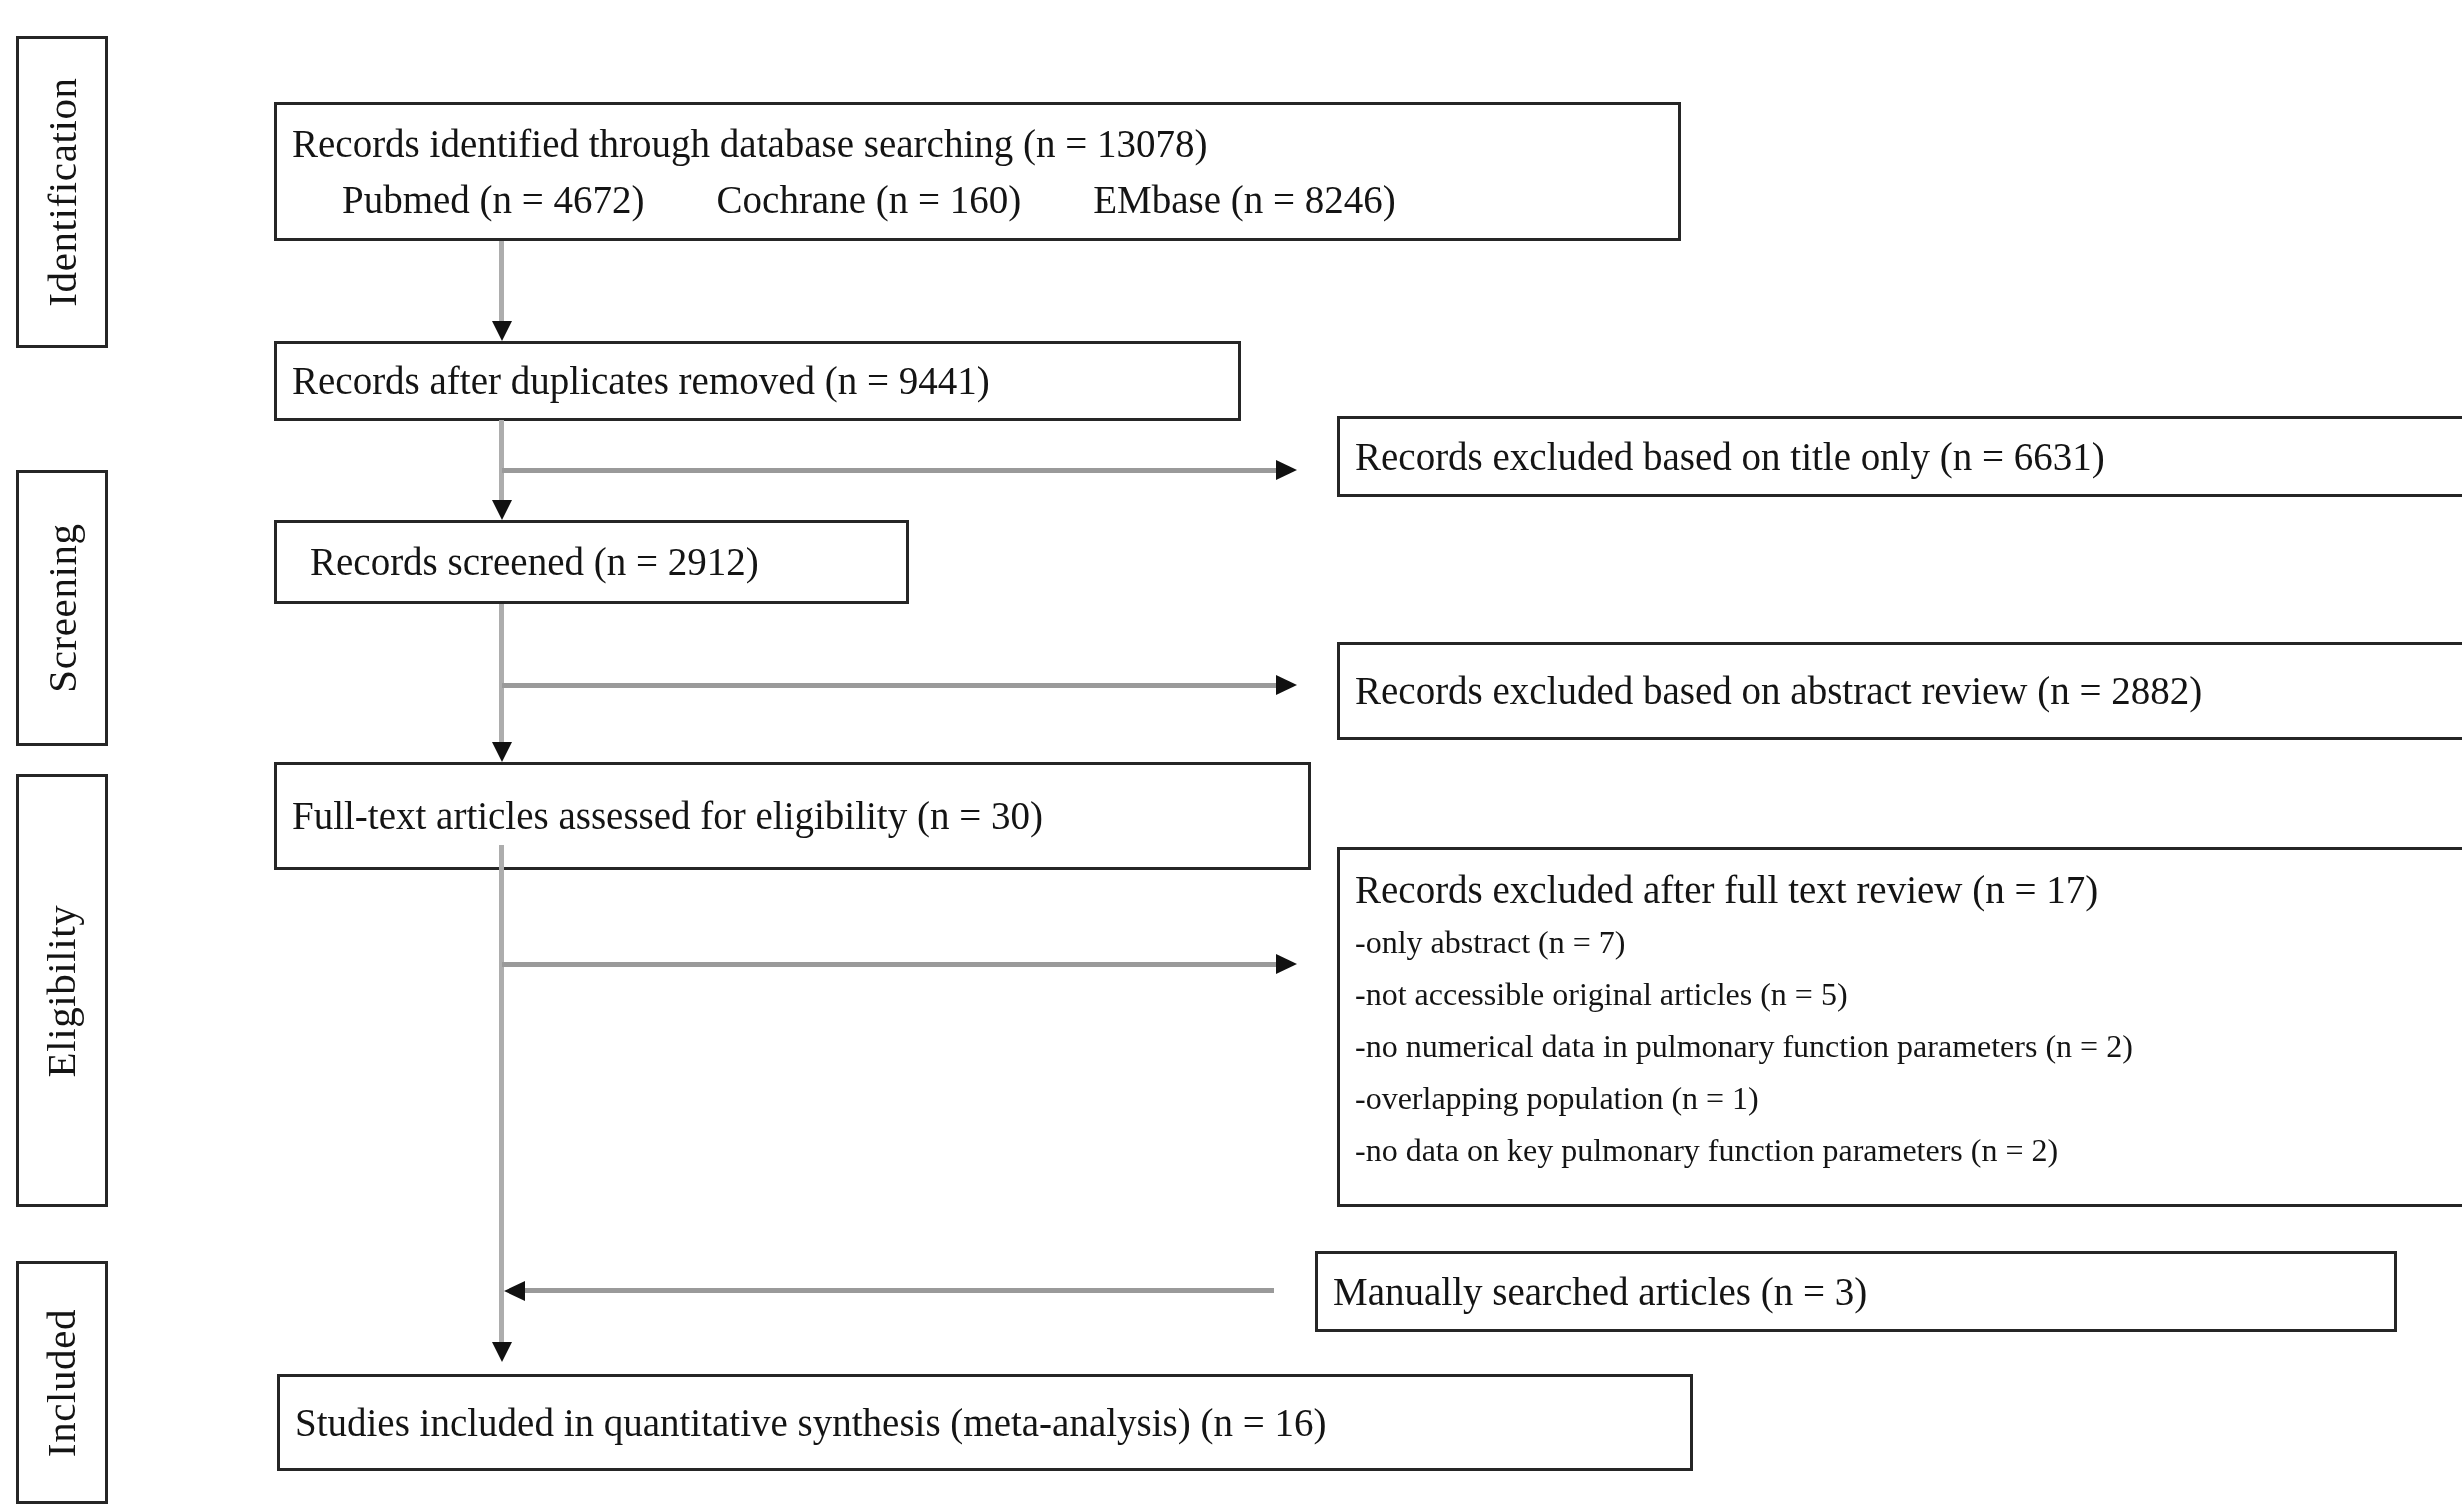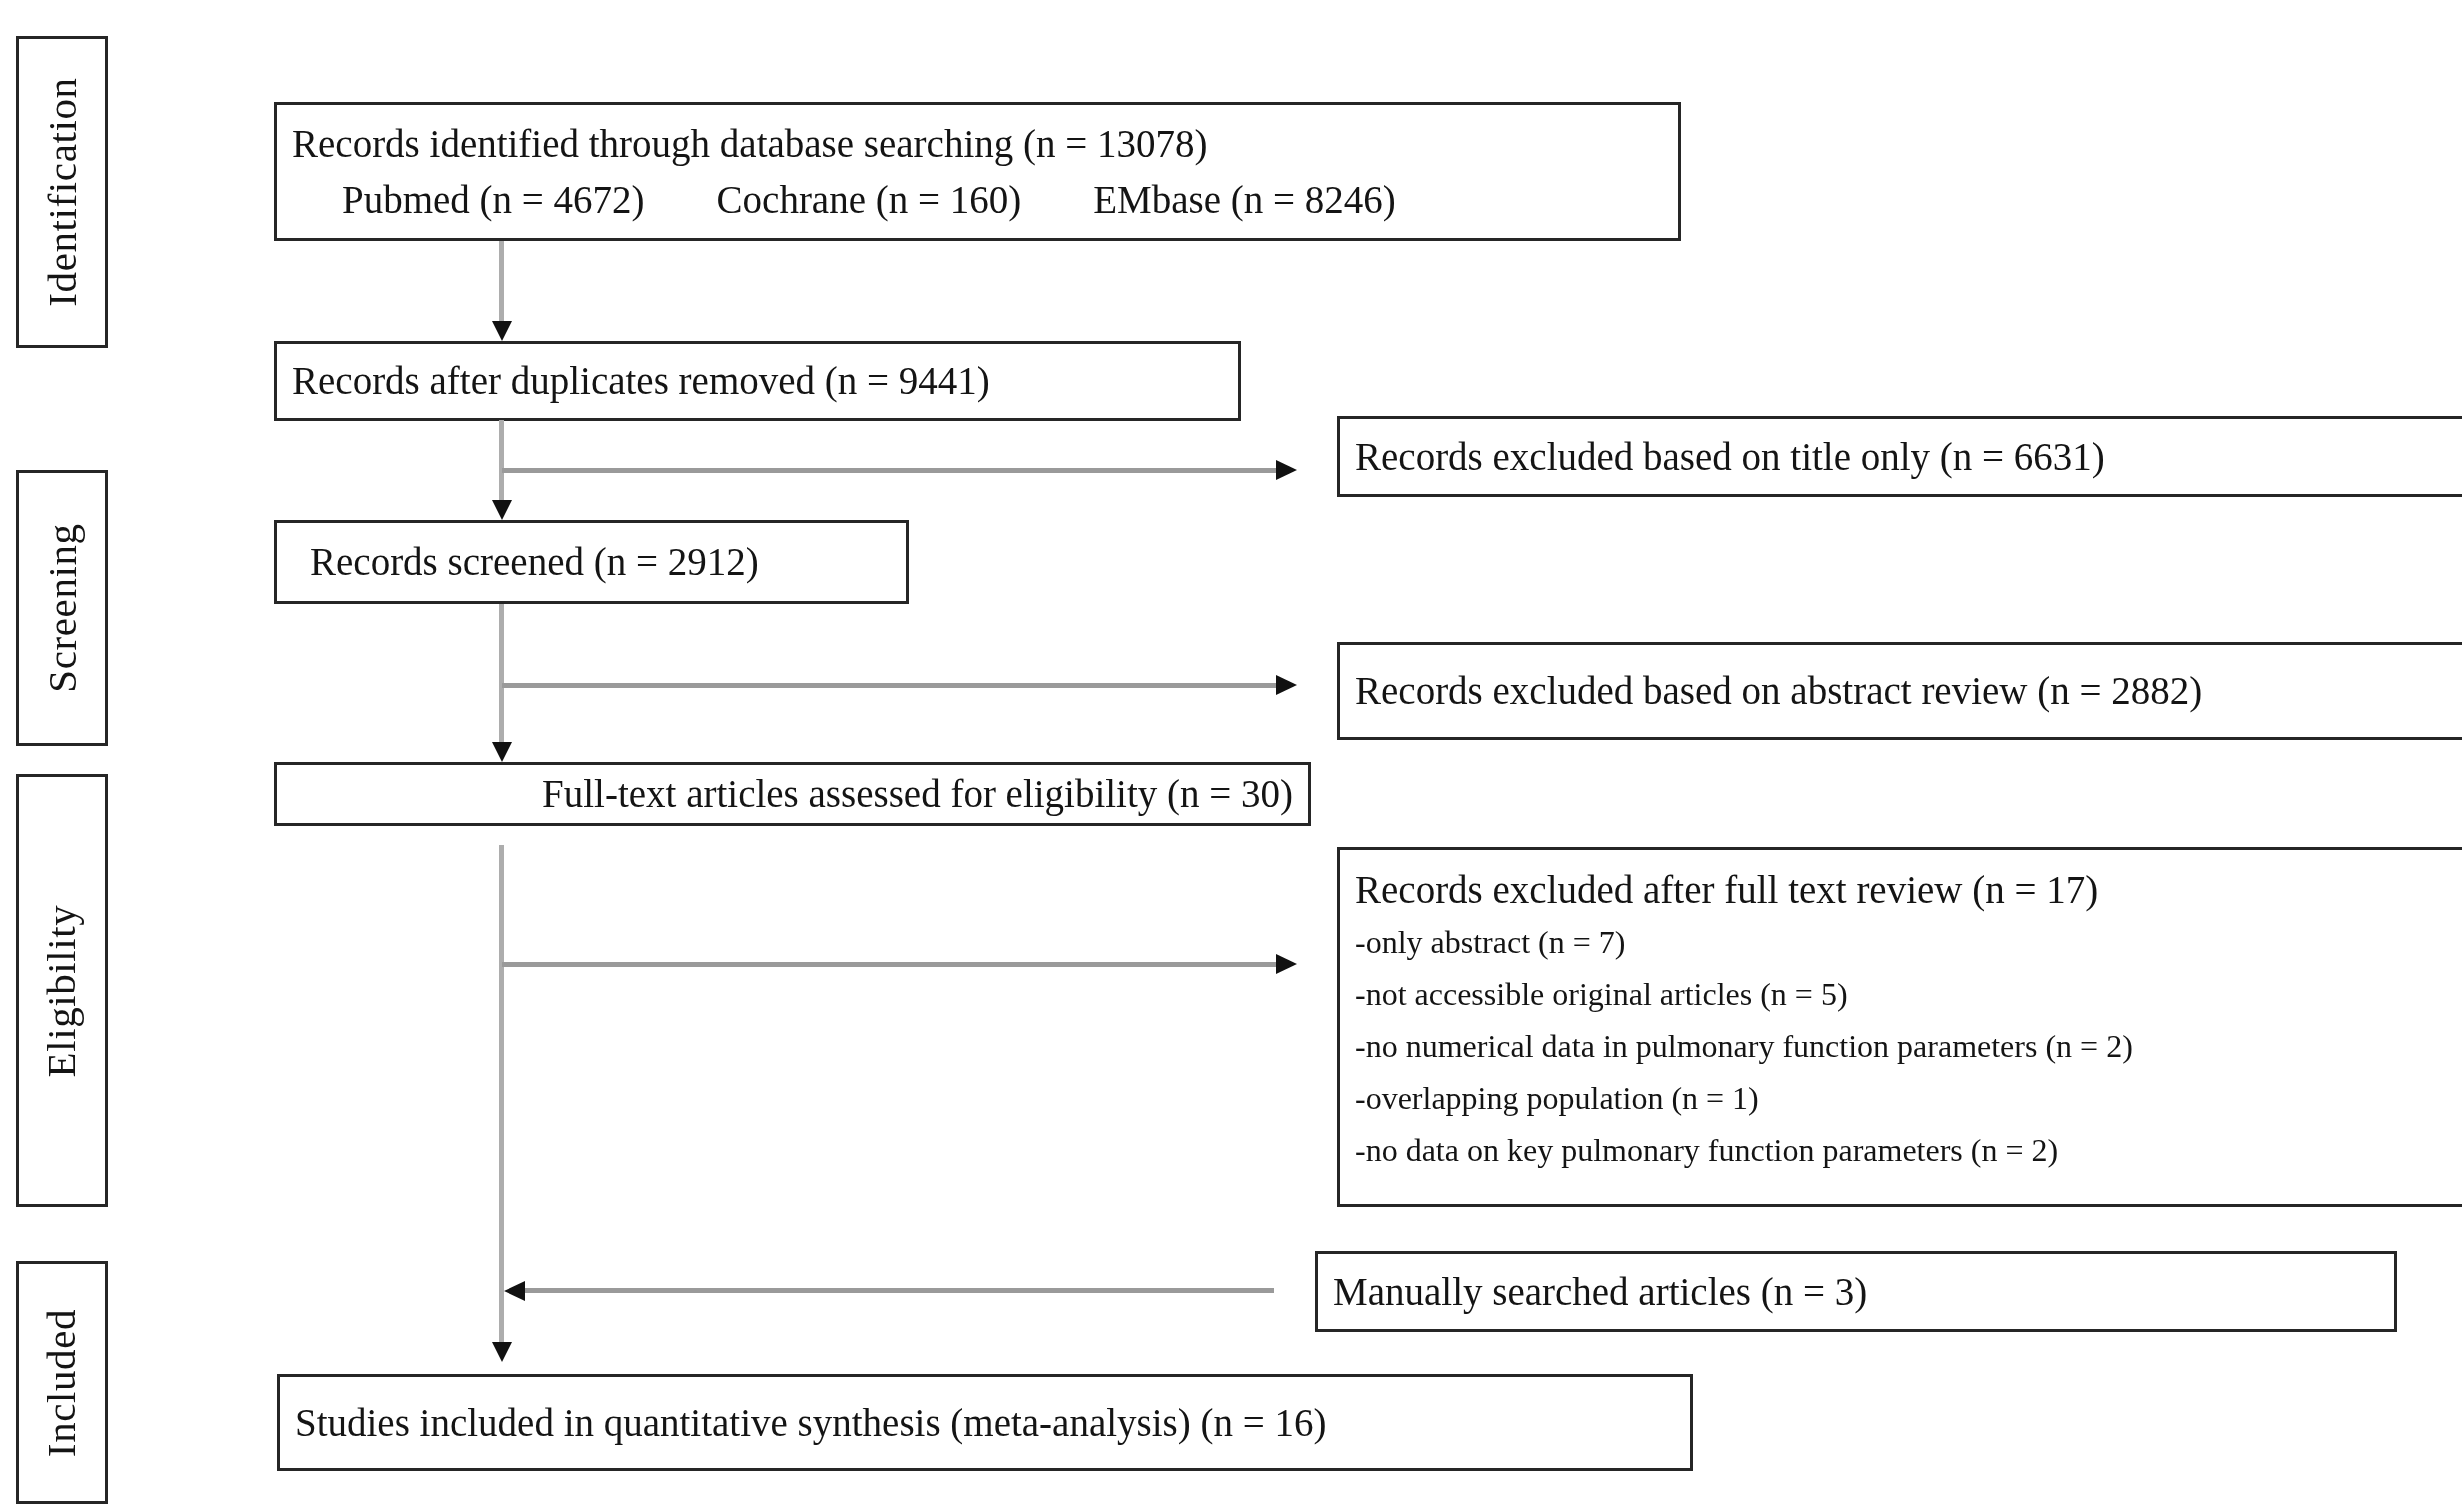--- a/index.html
+++ b/index.html
@@ -127,21 +127,21 @@
 </div>
 
 <div class="node" style="left:234px;top:520px;width:635px;height:84px;padding-left:33px;">
   <div>Records screened (n = 2912)</div>
 </div>
 
 <div class="node" style="left:1297px;top:642px;width:1160px;height:98px;">
   <div>Records excluded based on abstract review (n = 2882)</div>
 </div>
 
-<div class="node" style="left:234px;top:762px;width:1037px;height:64px;text-align:right;">
+<div class="node" style="left:234px;top:762px;width:1037px;height:108px;">
   <div>Full-text articles assessed for eligibility (n = 30)</div>
 </div>
 
 <div class="node multi" style="left:1297px;top:847px;width:1160px;height:360px;">
   <div>Records excluded after full text review (n = 17)</div>
   <div class="reason">-only abstract (n = 7)</div>
   <div class="reason">-not accessible original articles (n = 5)</div>
   <div class="reason">-no numerical data in pulmonary function parameters (n = 2)</div>
   <div class="reason">-overlapping population (n = 1)</div>
   <div class="reason">-no data on key pulmonary function parameters (n = 2)</div>

